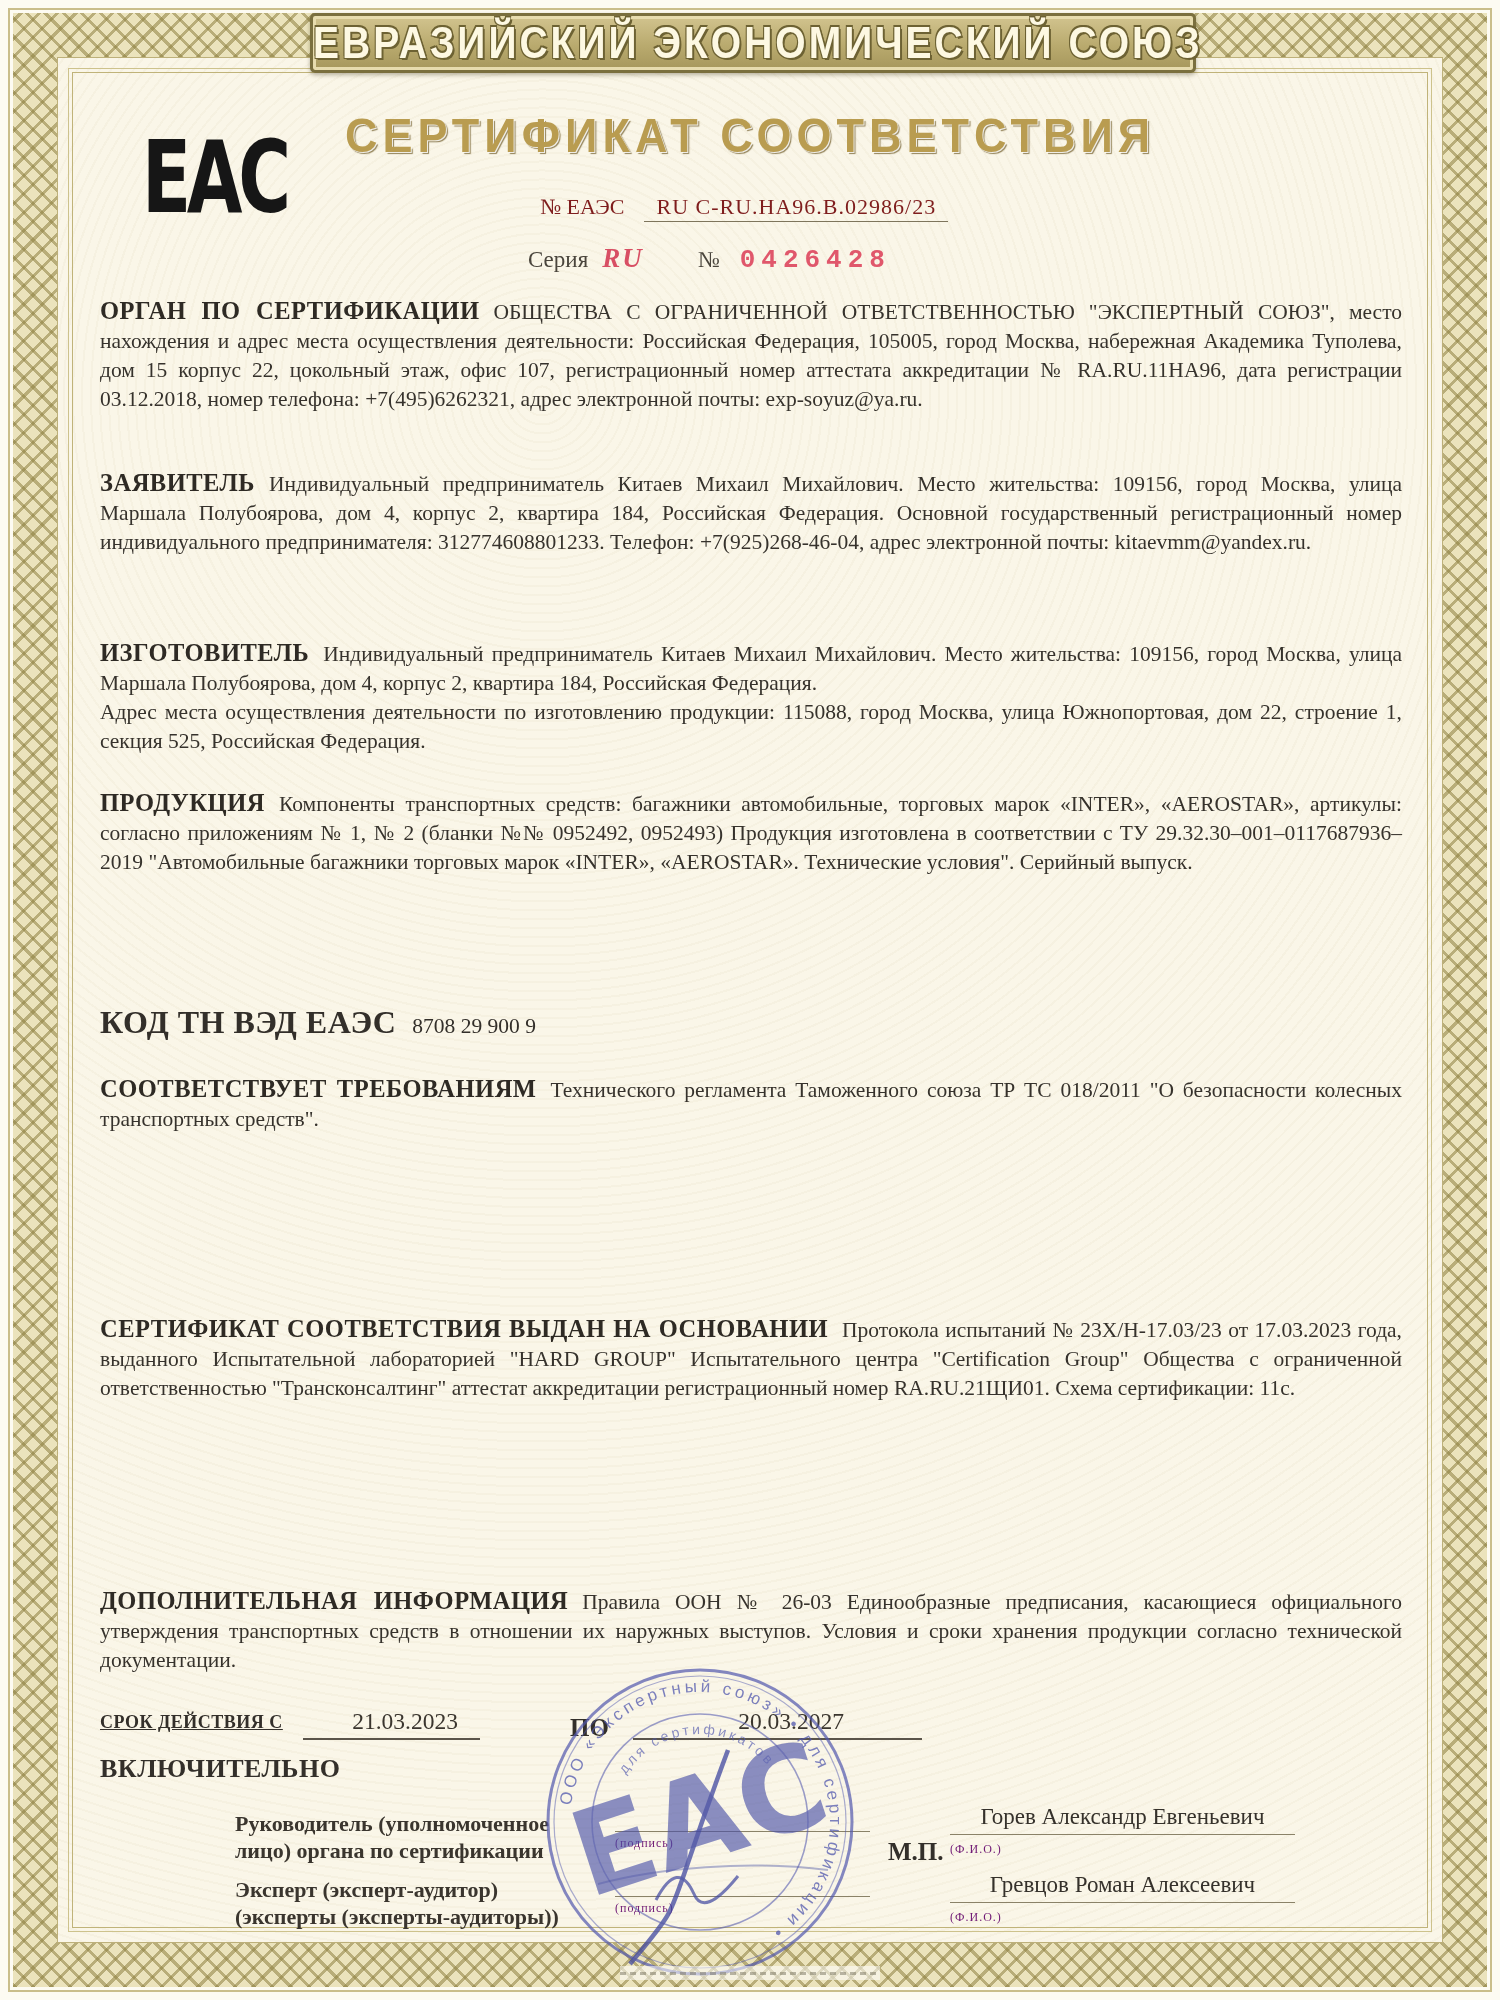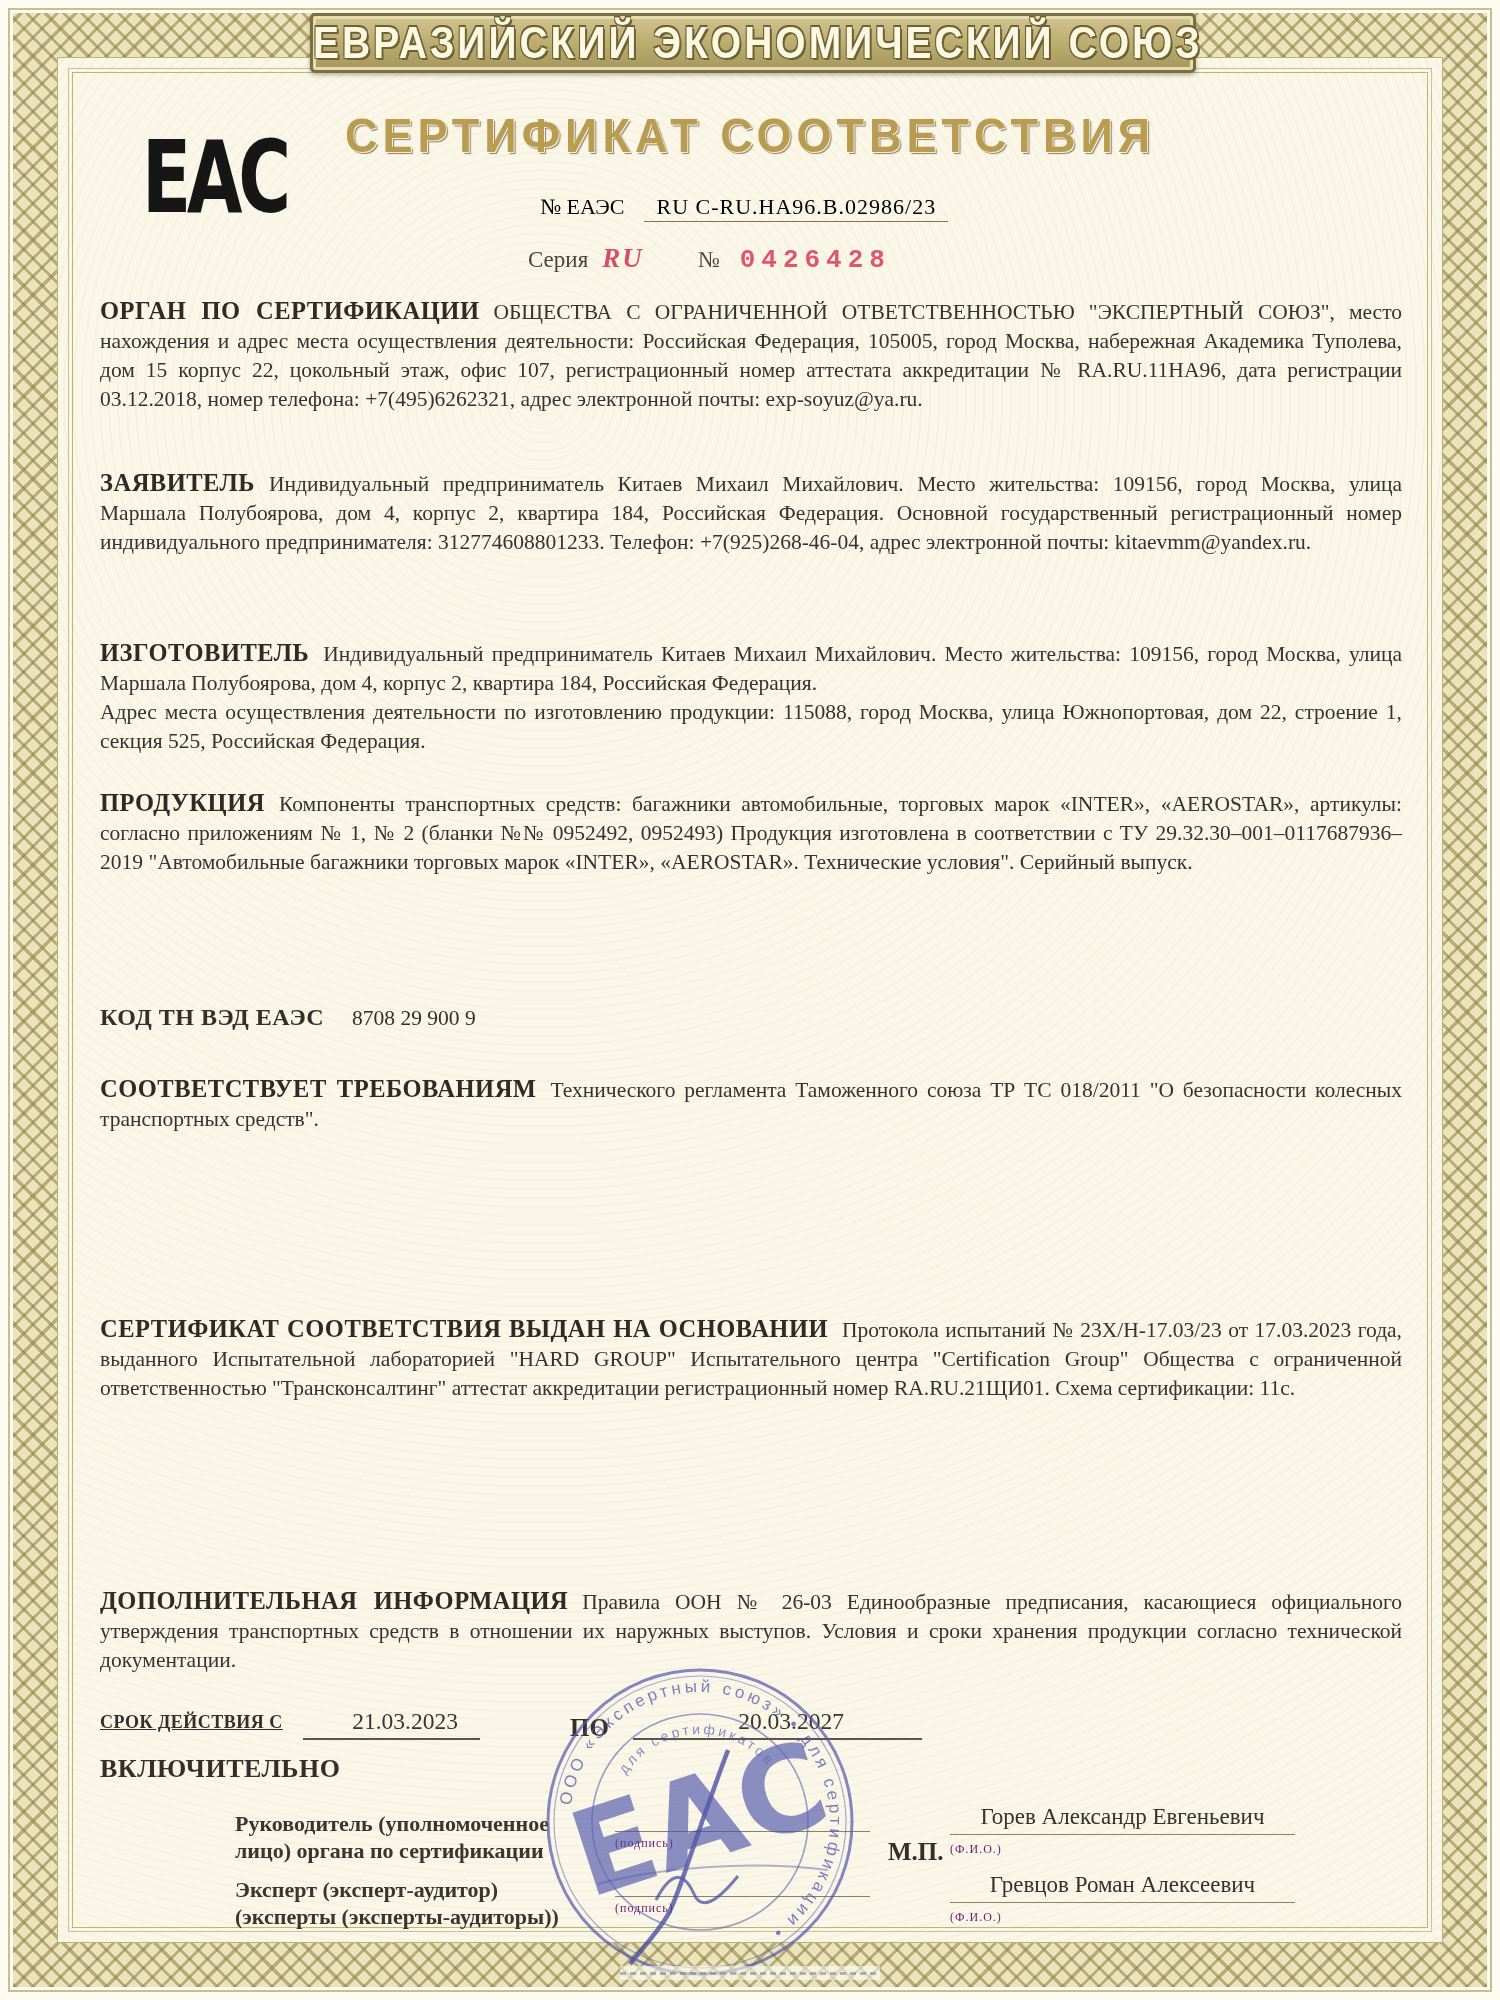--- a/index.html
+++ b/index.html
@@ -53,41 +53,41 @@
     white-space:nowrap;
   }
   .doc-title{
     position:absolute;left:0;top:110px;width:100%;text-align:center;
     font-family:"Liberation Sans",sans-serif;font-weight:bold;
     font-size:45px;letter-spacing:5px;color:#b99c50;
     transform:scaleY(1.08);
     text-shadow:1px 1px 0 rgba(255,255,255,.85),2px 2px 1px rgba(112,92,42,.75);
     white-space:nowrap;
   }
-  .num-line{position:absolute;left:540px;top:194px;font-size:22px;color:#000000;white-space:nowrap;}
+  .num-line{position:absolute;left:540px;top:194px;font-size:22px;color:#7f1d1d;white-space:nowrap;}
   .num-line .lbl{margin-right:20px;}
   .num-line .val{border-bottom:1px solid #7e755c;padding:0 12px 2px;letter-spacing:1px;}
   .series-line{position:absolute;left:528px;top:243px;white-space:nowrap;font-size:23px;color:#4a453c;}
   .series-line .red{color:#d84f64;font-weight:bold;font-size:27px;letter-spacing:2px;margin:0 54px 0 14px;font-style:italic;}
   .series-line .blank-no{
     color:#e0576b;font-family:"Liberation Mono",monospace;font-weight:bold;
     font-size:26px;letter-spacing:6px;margin-left:20px;text-align:center;
   }
 
   
   .para{
     position:absolute;left:100px;width:1302px;margin:0;
     font-size:21.5px;line-height:29px;text-align:justify;color:#36322c;
   }
   .para b.slabel{
     font-size:24.5px;letter-spacing:.5px;color:#2e2a24;margin-right:14px;
   }
   .para .block2{display:block;}
   .kod-line{position:absolute;left:100px;top:1004px;font-size:21.5px;white-space:nowrap;}
-  .kod-line b{font-size:24px;letter-spacing:.5px;margin-right:28px;}
+  .kod-line b{font-size:32px;letter-spacing:.5px;margin-right:16px;}
 
   
   .validity-label{position:absolute;left:100px;top:1712px;font-weight:bold;font-size:18px;letter-spacing:.5px;text-decoration:underline;}
   .validity-label2{position:absolute;left:100px;top:1754px;font-weight:bold;font-size:26px;letter-spacing:.5px;}
   .date-cell{position:absolute;border-bottom:2px solid #5a544a;text-align:center;font-size:23.5px;padding-bottom:3px;color:#3a352e;padding-left:27px;}
   .po-label{position:absolute;left:570px;top:1714px;font-weight:bold;font-size:25px;}
 
   
   .sig-label{position:absolute;left:235px;width:345px;font-weight:bold;font-size:22px;line-height:27px;color:#3a352e;}
   .sig-line{position:absolute;border-bottom:1.5px solid #8a8268;height:0;}

